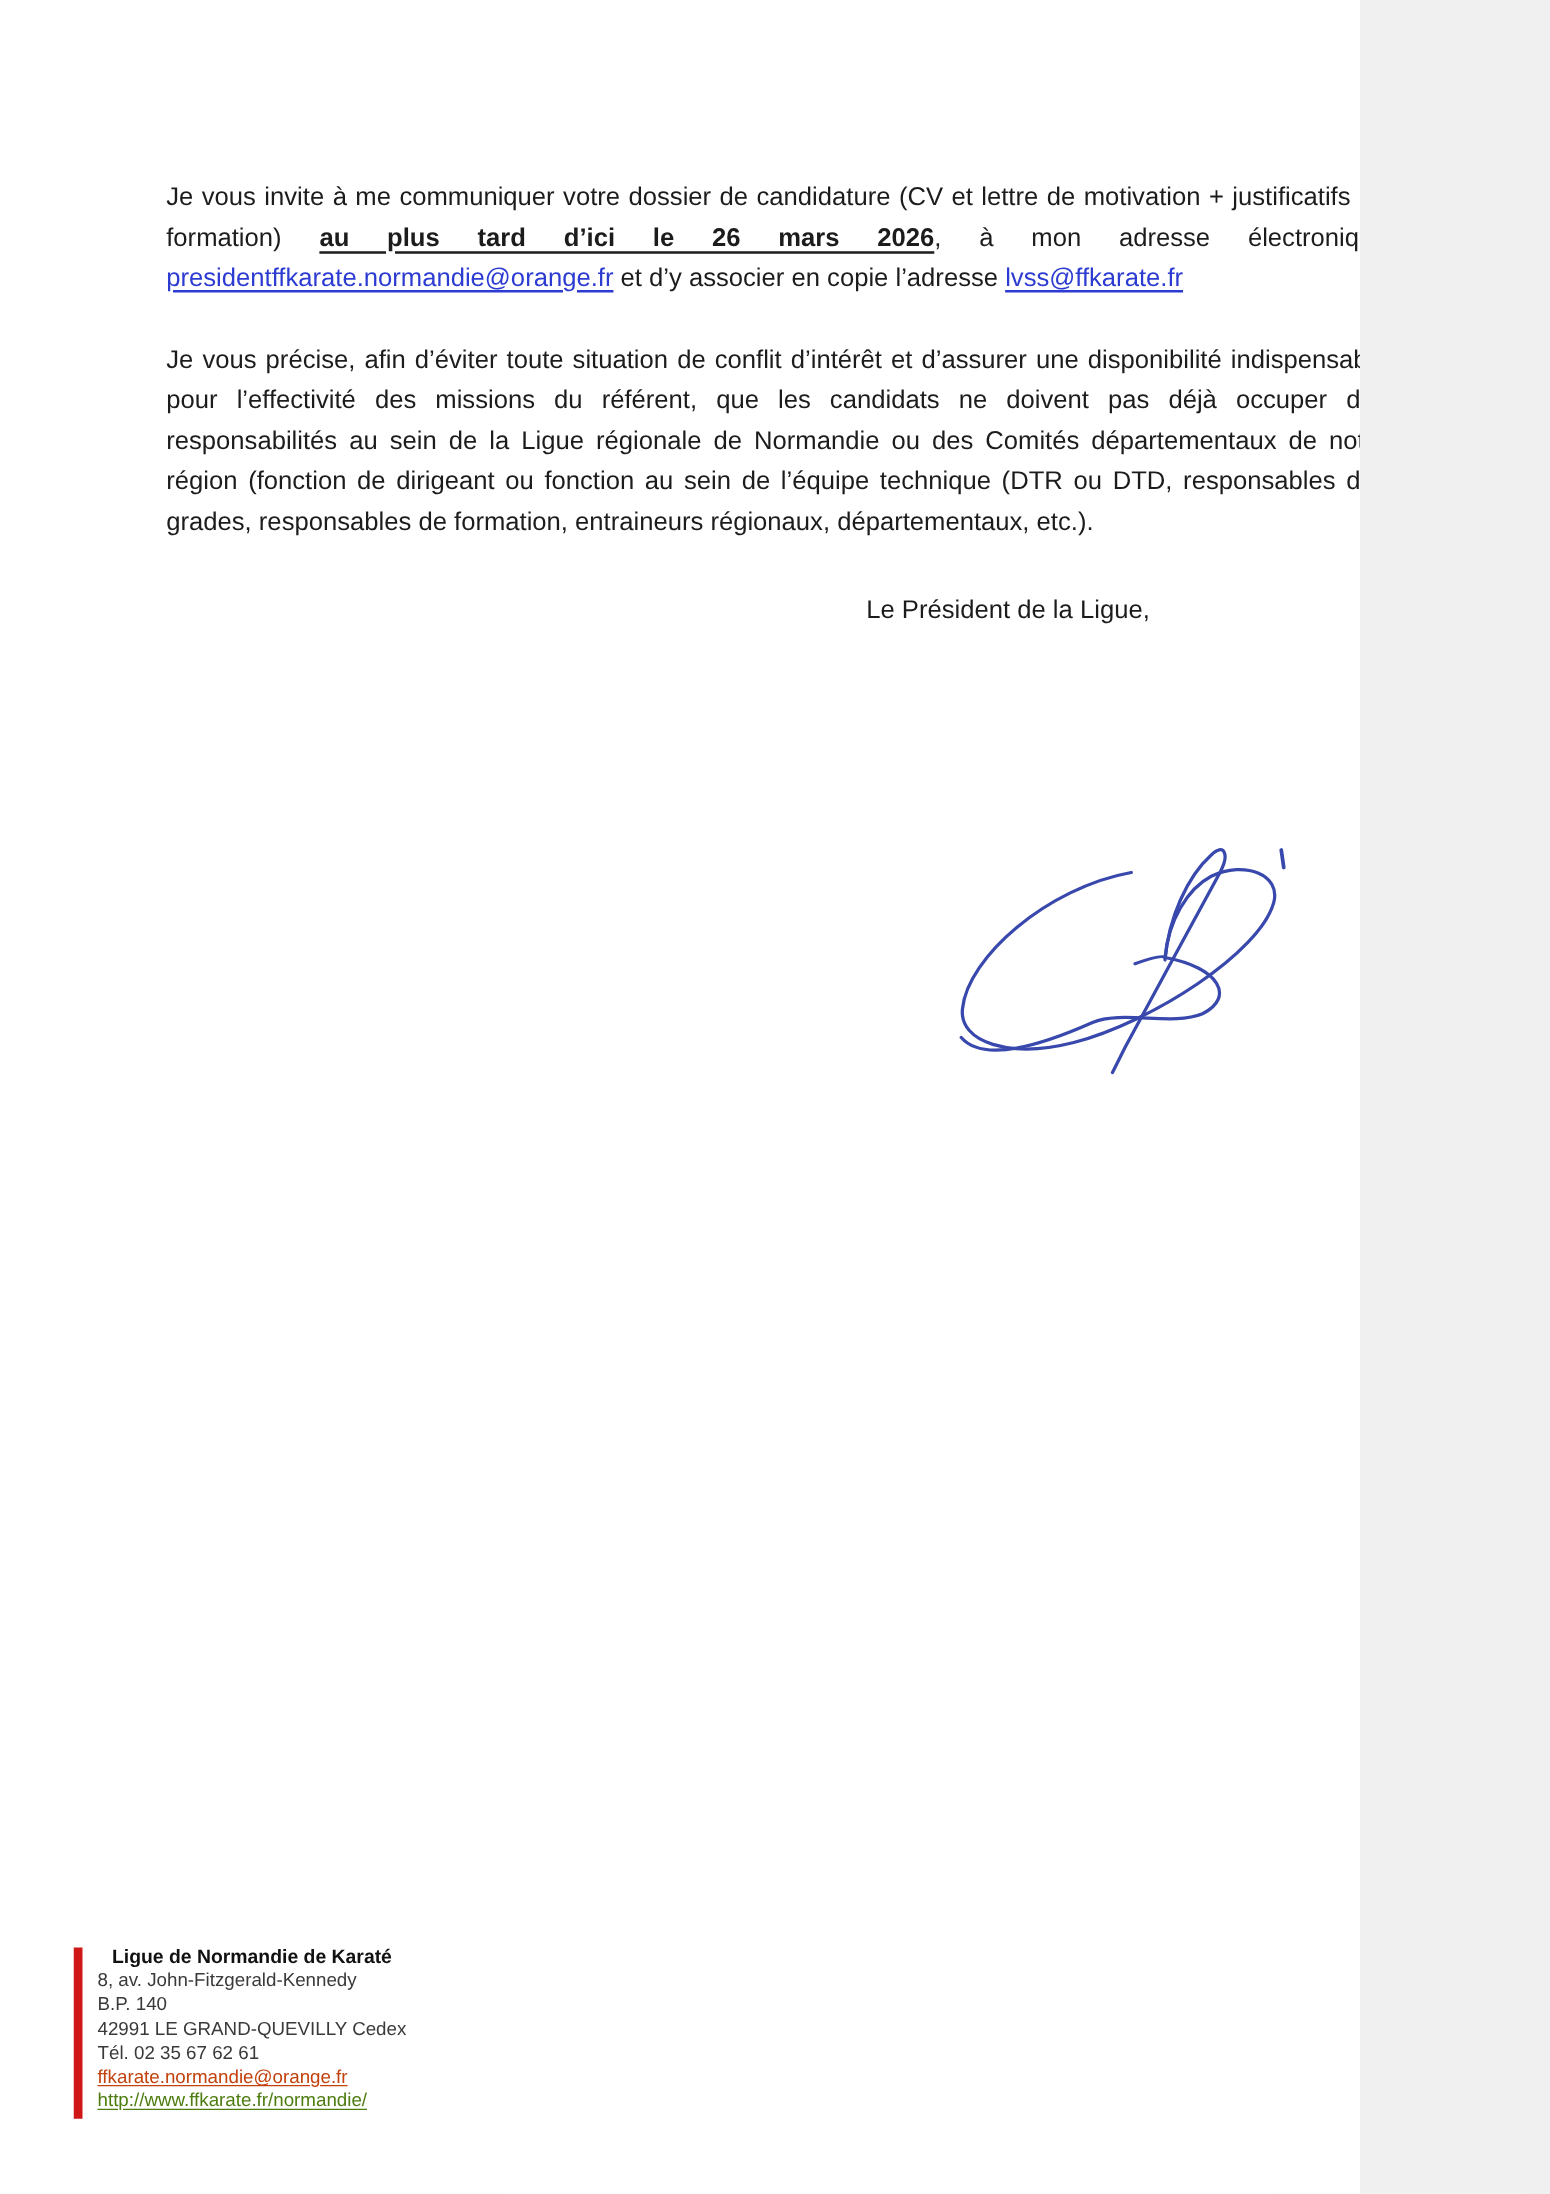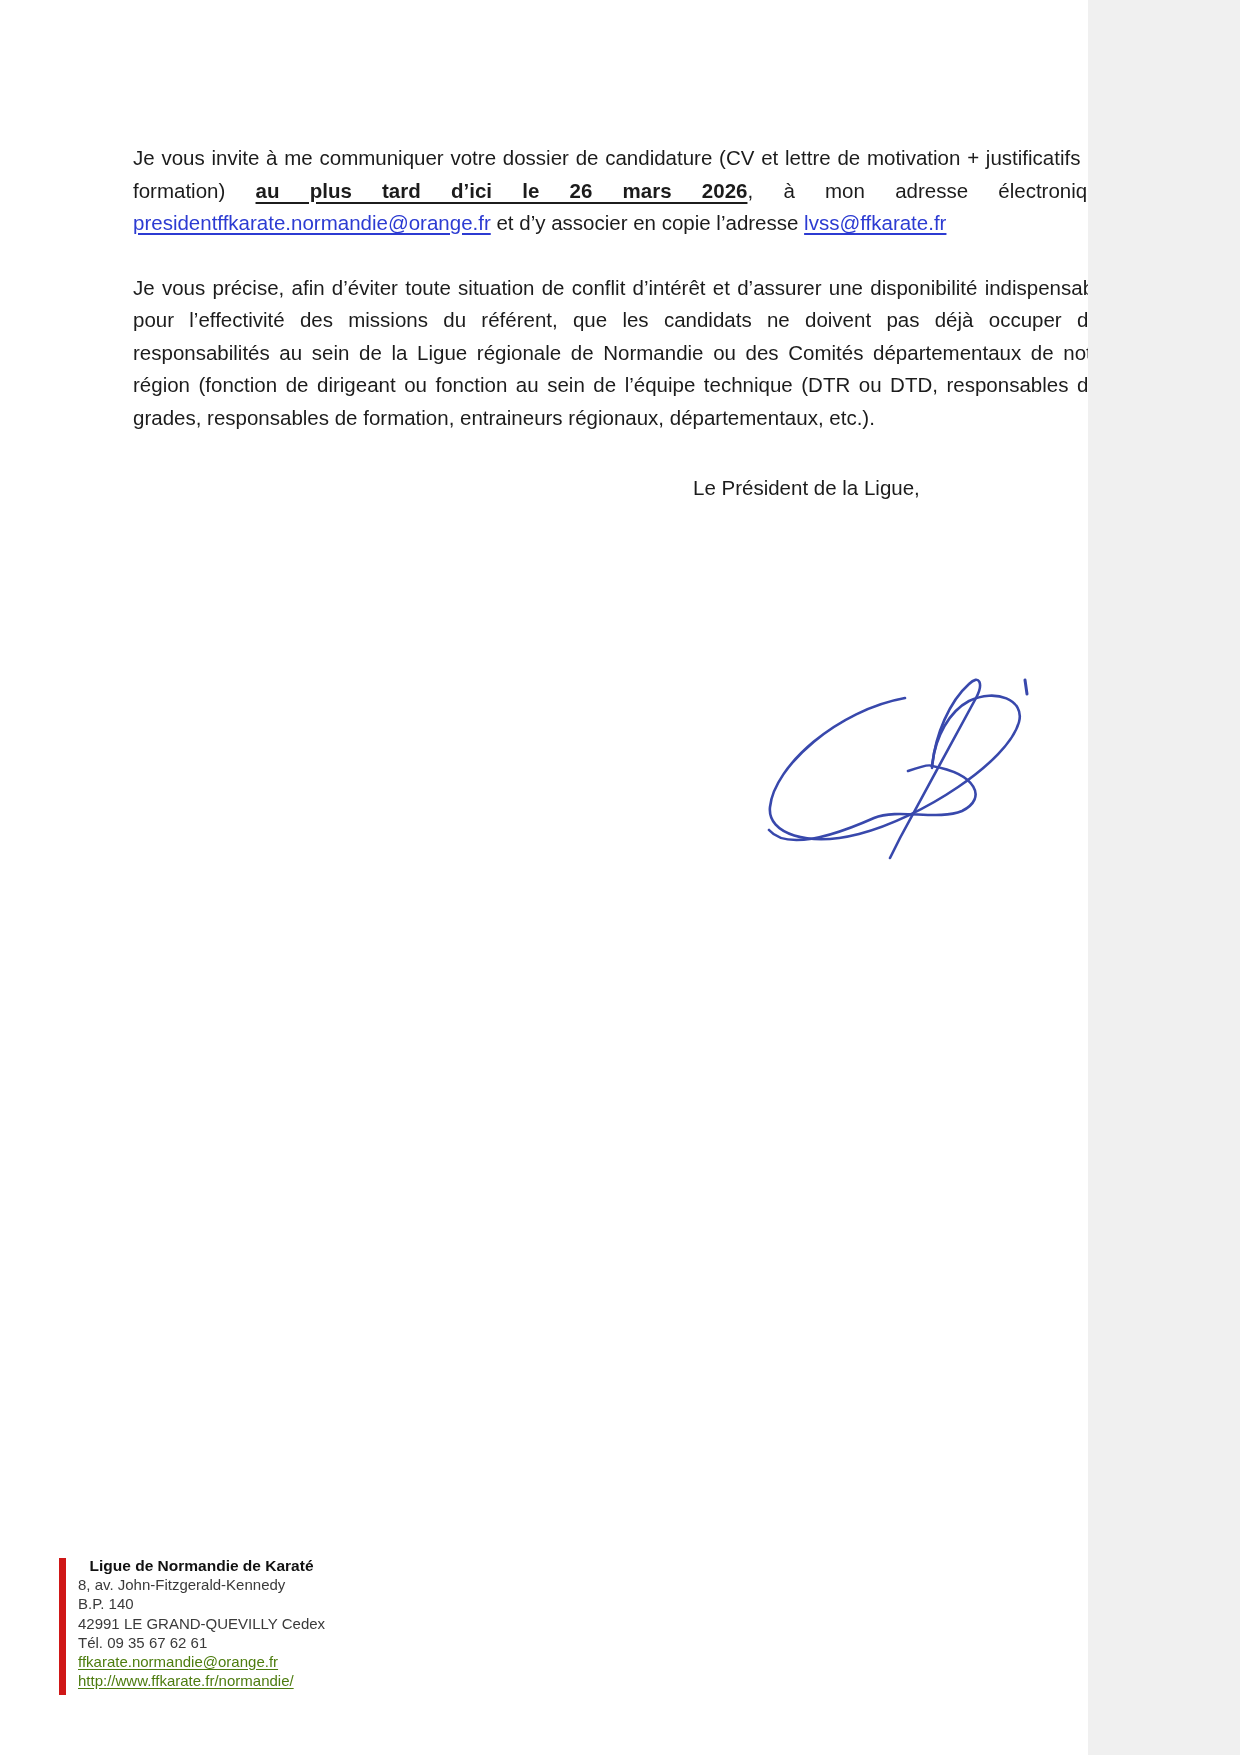--- a/index.html
+++ b/index.html
@@ -113,19 +113,19 @@
     </svg>
   </div>
 
   <div class="footer">
     <div class="footer-bar" style="background-color: rgb(207, 23, 23);"></div>
     <div class="footer-text">
       <div class="footer-org">Ligue de Normandie de Karaté</div>
       <div>8, av. John-Fitzgerald-Kennedy</div>
       <div>B.P. 140</div>
       <div>42991 LE GRAND-QUEVILLY Cedex</div>
-      <div>Tél. 09 35 67 62 61</div>
-      <div><a class="doc-link" style="color: #4d7c0f;">ffkarate.normandie@orange.fr</a></div>
+      <div>Tél. 02 35 67 62 61</div>
+      <div><a class="doc-link" style="color: #c2410c;">ffkarate.normandie@orange.fr</a></div>
       <div><a class="doc-link" style="color: #4d7c0f;">http://www.ffkarate.fr/normandie/</a></div>
     </div>
   </div>
 
 </div>
 
 </body></html>

